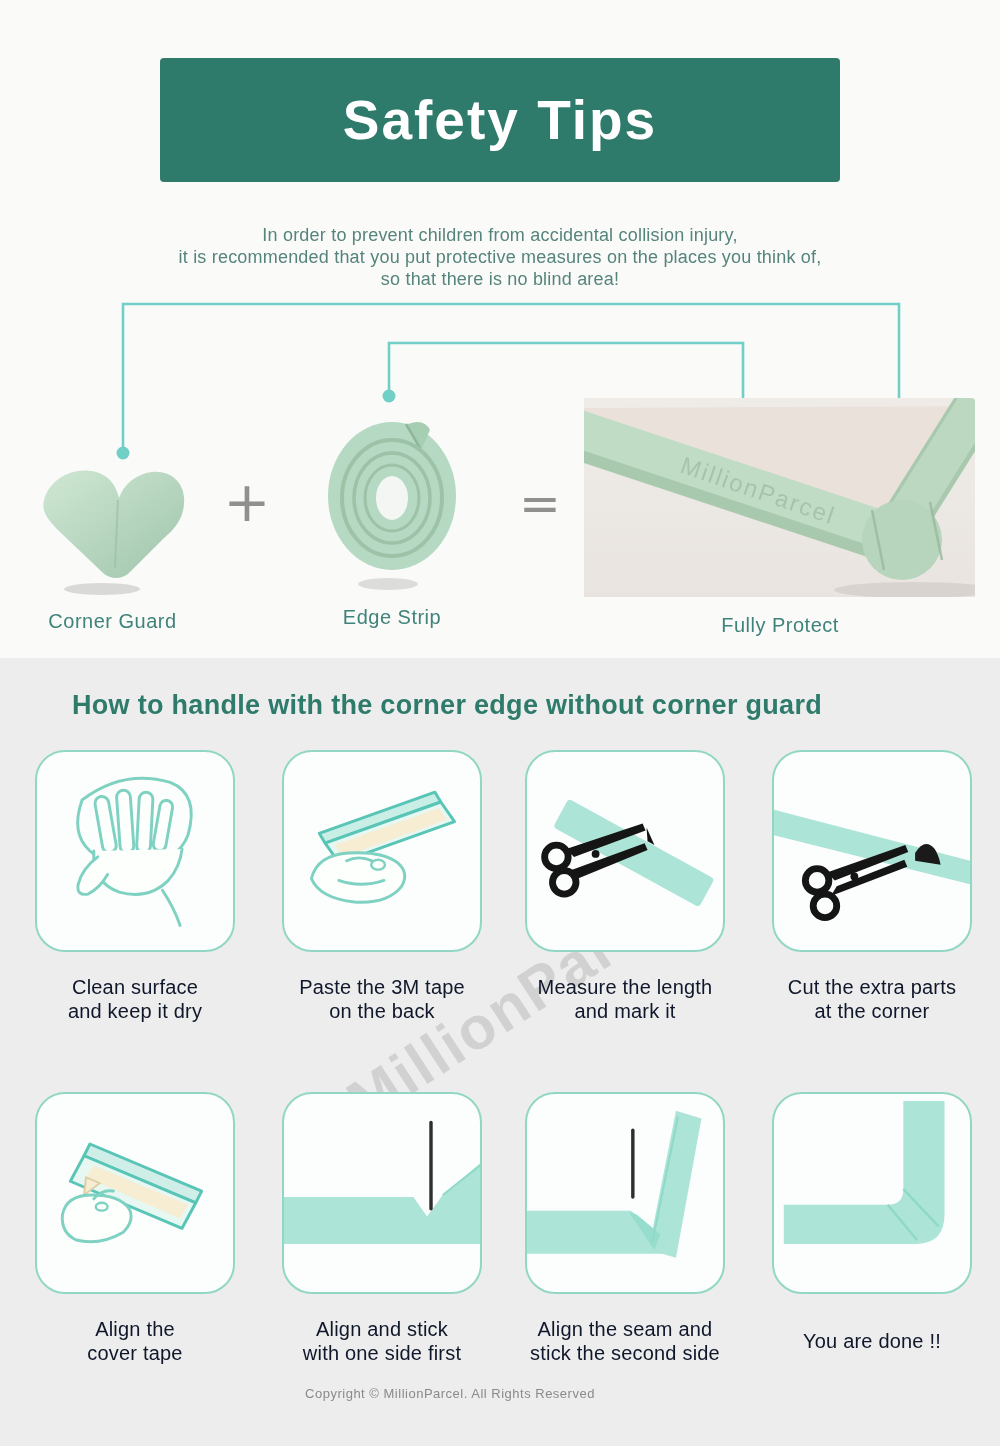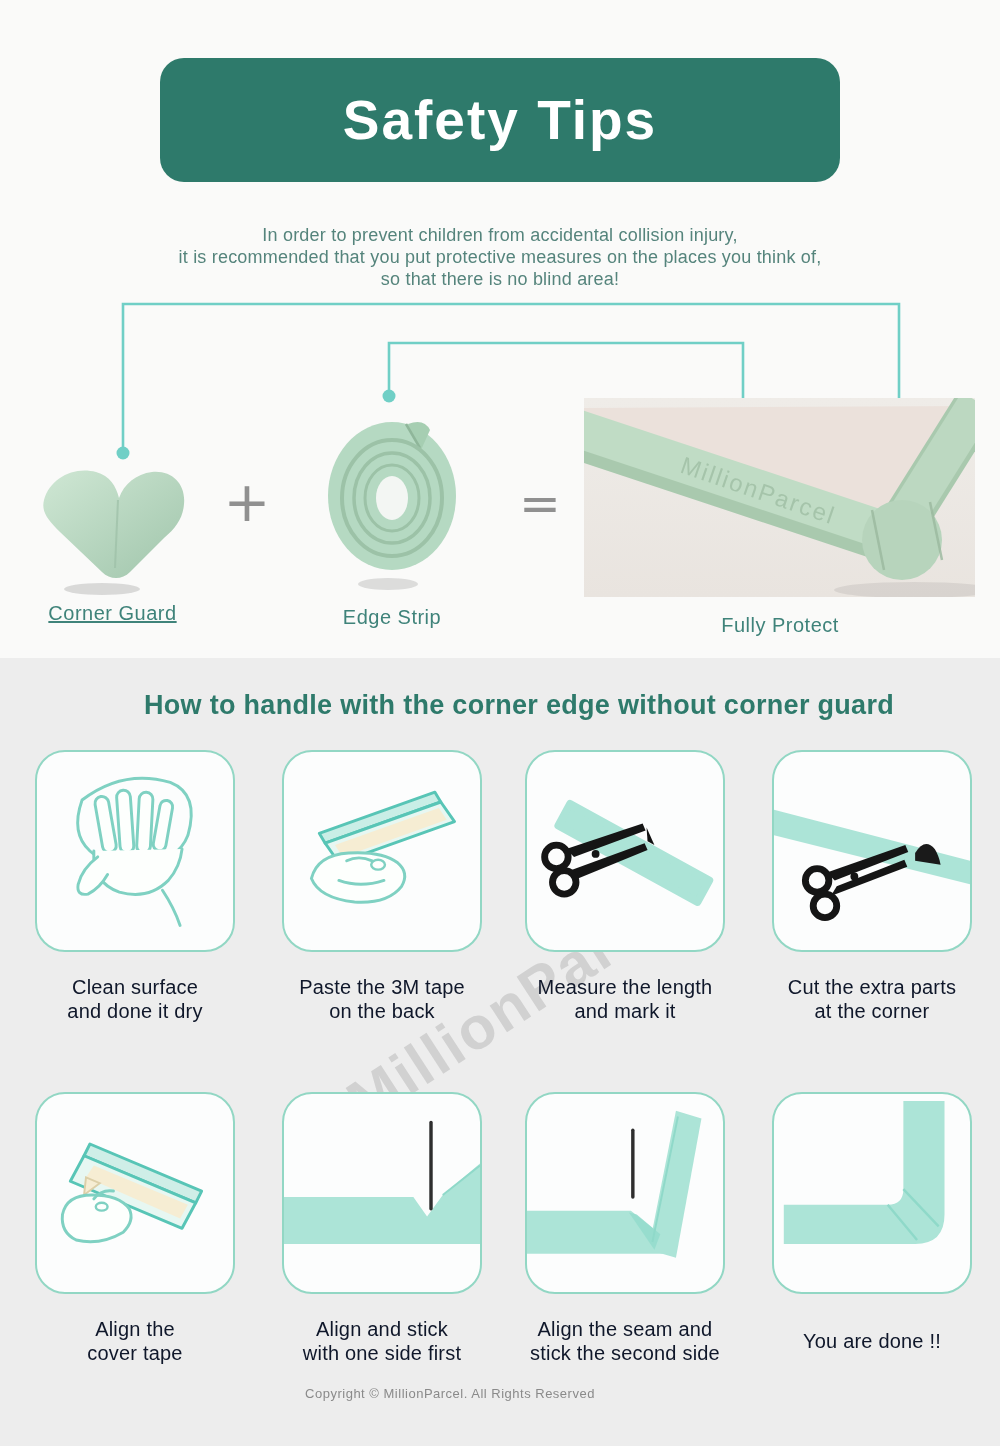--- a/index.html
+++ b/index.html
@@ -3,45 +3,45 @@
 <meta charset="utf-8">
 <style>
   html,body{margin:0;padding:0;background:#ffffff;}
   .page{position:relative;width:1000px;height:1446px;margin:0 auto;overflow:hidden;
         font-family:"Liberation Sans","DejaVu Sans",sans-serif;background:#fafaf9;}
   .section-top{position:absolute;left:0;top:0;width:1000px;height:658px;background:#fafaf9;}
   .section-bottom{position:absolute;left:0;top:658px;width:1000px;height:788px;background:#ededed;}
 
   
   .banner{position:absolute;left:160px;top:58px;width:680px;height:124px;background:#2e7a6b;
-          border-radius:24px;display:flex;align-items:center;justify-content:center;}
+          border-radius:4px;display:flex;align-items:center;justify-content:center;}
   .banner-title{color:#ffffff;font-size:55px;font-weight:700;letter-spacing:2px;}
 
   
   .intro{position:absolute;left:0;top:224px;width:1000px;text-align:center;color:#55847c;
          font-size:18px;line-height:22px;letter-spacing:0.2px;}
 
   
   .diagram{position:absolute;left:0;top:290px;width:1000px;height:368px;}
   .connectors{position:absolute;left:0;top:0;width:1000px;height:368px;}
   .obj{position:absolute;}
   .cg-svg{left:30px;top:166px;width:165px;height:140px;}
   .roll-svg{left:322px;top:128px;width:140px;height:175px;}
   .photo-svg{left:584px;top:108px;width:391px;height:199px;}
   .plus{position:absolute;left:217px;top:182px;width:60px;height:60px;line-height:60px;
         text-align:center;font-size:56px;font-weight:400;color:#909090;font-family:"DejaVu Sans",sans-serif;}
   .equals{position:absolute;left:512px;top:186px;width:56px;height:60px;line-height:56px;
         text-align:center;font-size:50px;font-weight:400;color:#909090;font-family:"DejaVu Sans",sans-serif;}
   .obj-label{position:absolute;text-align:center;color:#3f837a;font-size:20px;letter-spacing:0.5px;}
-  .lbl-cg{left:30px;top:312px;width:165px;text-decoration:underline;}
+  .lbl-cg{left:30px;top:320px;width:165px;}
   .lbl-es{left:318px;top:316px;width:148px;}
   .lbl-fp{left:655px;top:324px;width:250px;}
 
   
-  .howto-heading{position:absolute;left:0;top:690px;width:894px;text-align:right;
+  .howto-heading{position:absolute;left:0;top:690px;width:894px;text-align:center;
                  color:#2e7a6b;font-size:27px;font-weight:700;letter-spacing:0.3px;}
   .watermark{position:absolute;left:210px;top:920px;width:620px;height:160px;line-height:160px;
              text-align:center;font-size:60px;font-weight:600;color:#9e9e9e;opacity:0.35;
              transform:rotate(-33deg);letter-spacing:2px;pointer-events:none;}
   .card{position:absolute;width:200px;height:202px;background:#fcfdfd;border:2px solid #92d7c4;
         border-radius:30px;box-sizing:border-box;overflow:hidden;}
   .card svg{position:absolute;left:0;top:0;width:100%;height:100%;}
   .p11{left:35px;top:750px}.p12{left:282px;top:750px}.p13{left:525px;top:750px}.p14{left:772px;top:750px}
   .p21{left:35px;top:1092px}.p22{left:282px;top:1092px}.p23{left:525px;top:1092px}.p24{left:772px;top:1092px}
   .caption{position:absolute;width:260px;text-align:center;font-size:20px;line-height:23.5px;
@@ -214,21 +214,21 @@
   </div>
   <div class="card p24">
     <svg viewBox="0 0 200 200">
       <path d="M132,6 L174,6 L174,122 Q174,152 144,152 L10,152 L10,112 L116,112 Q132,112 132,96 Z" fill="#ace4d7"></path>
       <path d="M132,96 L168,134 M116,112 L146,148" stroke="#8fd9c9" stroke-width="2.5" fill="none"></path>
     </svg>
   </div>
 
   <div class="caption q1 x1">
     <div>Clean surface</div>
-    <div>and done it dry</div>
+    <div>and keep it dry</div>
   </div>
   <div class="caption q1 x2">
     <div>Paste the 3M tape</div>
     <div>on the back</div>
   </div>
   <div class="caption q1 x3">
     <div>Measure the length</div>
     <div>and mark it</div>
   </div>
   <div class="caption q1 x4">

